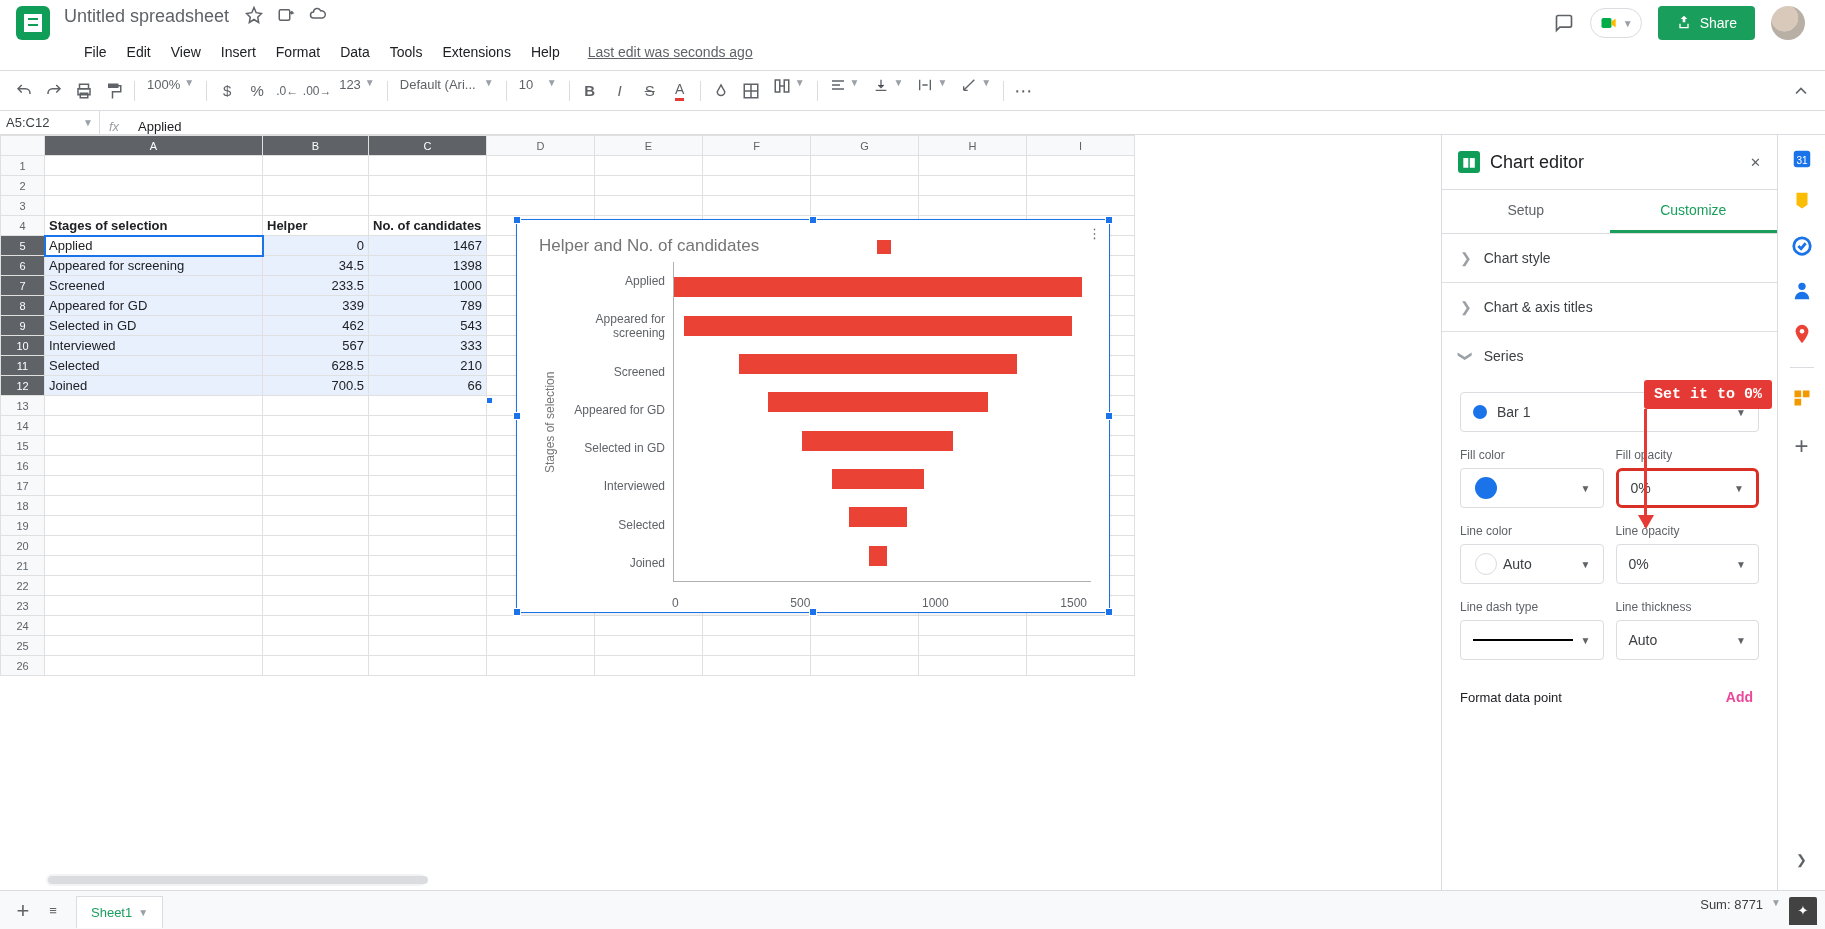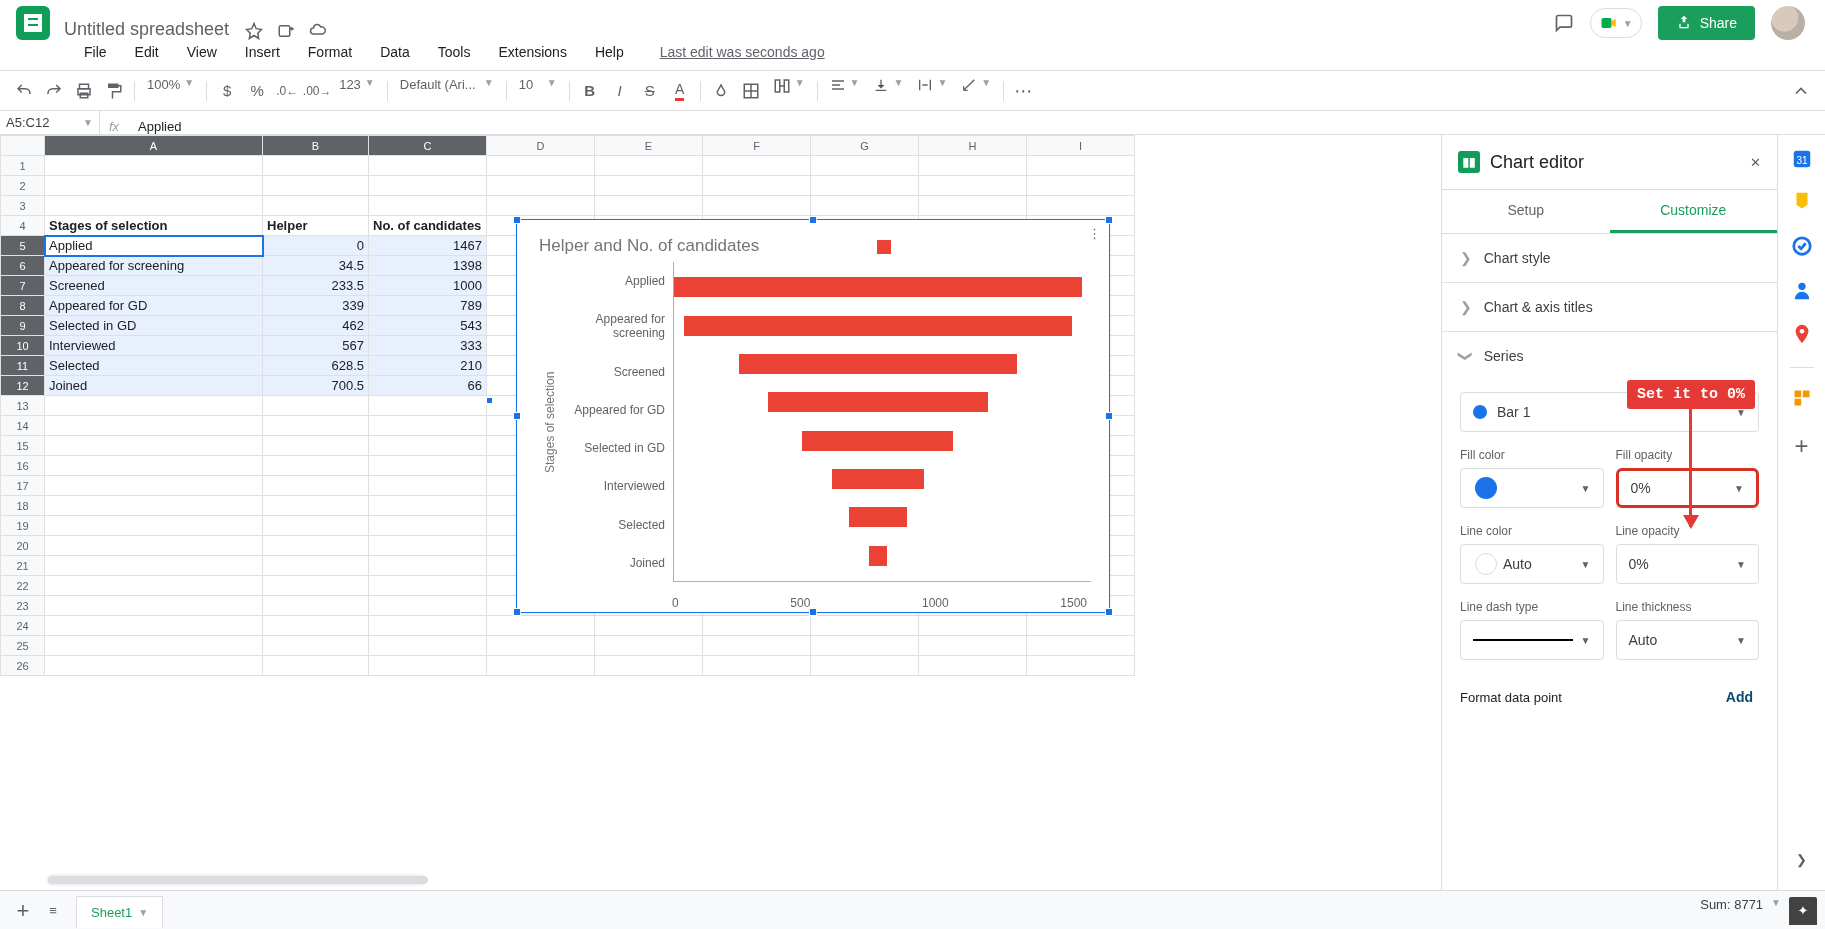--- a/index.html
+++ b/index.html
@@ -1,32 +1,32 @@
 <!DOCTYPE html>
 <html><head>
 <meta charset="utf-8">
 <style>
   html,body{margin:0;padding:0;font-family:Arial,"Google Sans",Roboto,sans-serif;font-size:13px;color:#202124;background:#fff;overflow:hidden}
   *{box-sizing:border-box}
 
   
-  .header{display:flex;align-items:flex-end;padding:6px 10px 0 10px;height:40px}
+  .header{display:flex;align-items:flex-start;padding:6px 10px 0 10px;height:40px}
   .logo{width:34px;height:34px;background:#0f9d58;border-radius:6px;display:flex;align-items:center;justify-content:center;margin:0 14px 0 6px}
   .logo .inner{width:18px;height:18px;border:2px solid #fff;background:#fff;position:relative}
   .logo .inner::after{content:"";position:absolute;inset:2px;background:repeating-linear-gradient(#0f9d58 0 2px,#fff 2px 6px)}
   .title{font-size:18px;color:#5f6368}
   .title-icons{display:flex;align-items:center;gap:14px;margin-left:16px;color:#5f6368}
   .title-icons svg{width:18px;height:18px}
   .header-right{margin-left:auto;display:flex;align-items:center;gap:16px}
   .comment-btn svg,.meet-pill svg{width:20px;height:20px}
   .meet-pill{display:flex;align-items:center;gap:4px;border:1px solid #dadce0;border-radius:20px;padding:4px 8px}
   .share-btn{background:#1a9e5c;color:#fff;border:none;border-radius:4px;padding:9px 18px;font-size:14px;font-weight:500;display:flex;align-items:center;gap:8px;cursor:pointer}
   .avatar{width:34px;height:34px;border-radius:50%;background:radial-gradient(circle at 40% 35%,#d9c9ba 0 45%,#b8afa5 46%);margin-right:10px}
 
-  .menubar{display:flex;align-items:center;gap:12px;padding:0 0 6px 76px;font-size:14px;color:#202124;border-bottom:1px solid #dadce0}
+  .menubar{display:flex;align-items:center;gap:4px;padding:0 0 6px 76px;font-size:14px;color:#202124;border-bottom:1px solid #dadce0}
   .menubar > span{padding:4px 8px;cursor:pointer;border-radius:3px}
   .last-edit{color:#5f6368;text-decoration:underline;margin-left:8px;font-size:14px}
 
   .toolbar{display:flex;align-items:center;padding:4px 10px;border-bottom:1px solid #dadce0;height:40px;gap:2px;color:#5f6368;position:relative}
   .toolbar .tb{width:28px;height:28px;display:flex;align-items:center;justify-content:center;border-radius:3px;cursor:pointer}
   .tsep{width:1px;height:20px;background:#dadce0;margin:0 4px}
   .toolbar .txtbtn{padding:0 6px;font-size:13px;height:28px;display:flex;align-items:flex-start;gap:4px;cursor:pointer;border-radius:3px}
   .caret{font-size:10px;color:#9aa0a6}
   .font-name{width:80px;overflow:hidden;text-overflow:ellipsis;white-space:nowrap}
   .collapse{margin-left:auto}
@@ -93,23 +93,23 @@
   .field-select{border:1px solid #dadce0;border-radius:4px;height:40px;display:flex;align-items:center;padding:0 12px;font-size:14px;color:#3c4043;cursor:pointer;position:relative}
   .field-select .sw{width:14px;height:14px;border-radius:50%;margin-right:10px}
   .field-select .dd{margin-left:auto;color:#5f6368;font-size:10px}
   .row2{display:flex;gap:12px;margin-top:16px}
   .col{flex:1}
   .lbl{font-size:12px;color:#5f6368;margin-bottom:6px}
   .bigsw{width:22px;height:22px;border-radius:50%;margin:2px 6px 2px 2px}
   .highlight-box{border:3px solid #d93025!important;border-radius:6px}
   .line-dash{flex:1;height:2px;background:#000;margin-right:8px}
   .fdp{display:flex;align-items:center;justify-content:space-between;padding:16px 18px}
-  .fdp button{background:none;border:none;color:#0c4a6e;font-weight:bold;font-size:14px;cursor:pointer}
-
-  .annotation{position:absolute;top:146px;right:22px;display:flex;flex-direction:column;align-items:center;pointer-events:none;z-index:5}
+  .fdp button{background:none;border:none;color:#ec4899;font-weight:bold;font-size:14px;cursor:pointer}
+
+  .annotation{position:absolute;top:146px;right:5px;display:flex;flex-direction:column;align-items:flex-start;pointer-events:none;z-index:5}
   .anno-bubble{background:#e53935;color:#fff;font-family:"Courier New",monospace;font-weight:bold;font-size:15px;padding:6px 10px;border-radius:3px;white-space:nowrap}
   .anno-arrow{width:3px;background:#e53935;height:118px;position:relative}
   .anno-arrow::after{content:"";position:absolute;bottom:-2px;left:-6px;border-left:8px solid transparent;border-right:8px solid transparent;border-top:14px solid #e53935}
 
   
   .rail-ic{width:24px;height:24px;display:flex;justify-content:center;cursor:pointer}
   .rail-sep{width:24px;height:1px;background:#dadce0}
 
   
   .sheetbar{height:40px;border-top:1px solid #dadce0;display:flex;align-items:center;padding:0 8px;background:#f8f9fa}

